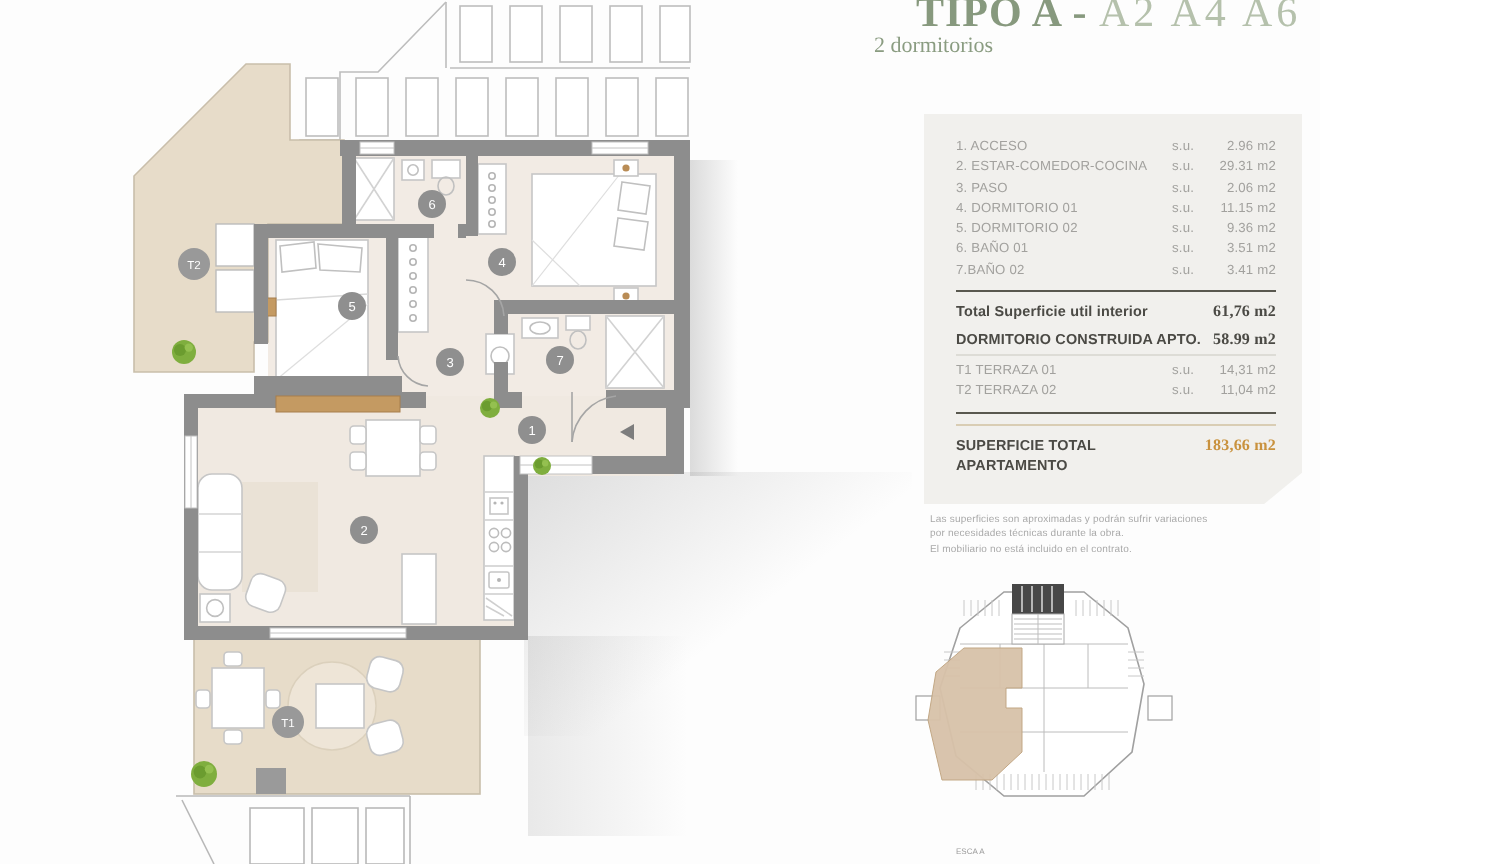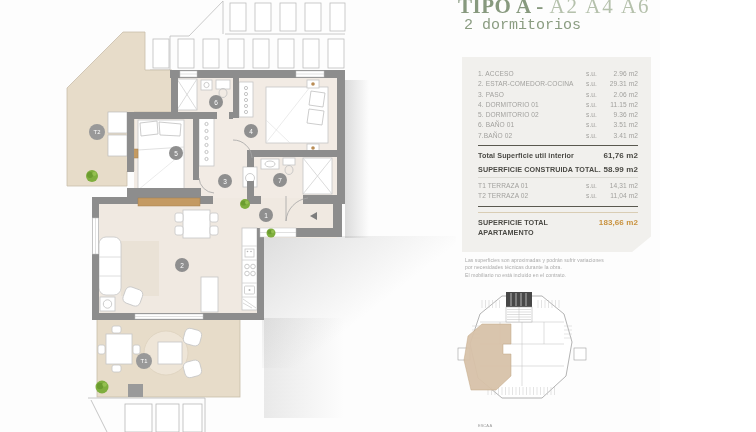--- a/index.html
+++ b/index.html
@@ -2,35 +2,35 @@
 <html><head>
 <meta charset="utf-8">
 <style>
   html,body{margin:0;padding:0;background:#ffffff;}
   .page{position:relative;width:660px;height:432px;background:#fdfdfd;overflow:hidden;
         font-family:"Liberation Sans",sans-serif;}
   
   .title{position:absolute;left:458px;top:-6px;font-family:"Liberation Serif",serif;
          font-size:21px;font-weight:bold;color:#87997e;letter-spacing:.5px;white-space:nowrap;}
   .title .variants{font-weight:normal;color:#b5c1ac;letter-spacing:2px;}
-  .subtitle{position:absolute;left:464px;top:17px;font-family:Liberation Mono, monospace;
-            font-size:15px;color:#8a9c81;}
+  .subtitle{position:absolute;left:437px;top:17px;font-family:Liberation Serif, serif;
+            font-size:11px;color:#8a9c81;}
   .panel{position:absolute;left:462px;top:57px;width:189px;height:195px;background:#f1f0ed;
          clip-path:polygon(0 0,100% 0,100% 92%,90% 100%,0 100%);
          padding:12px 13px 0 16px;box-sizing:border-box;}
   .row{display:flex;align-items:baseline;font-size:6.6px;color:#a2a19e;line-height:10.3px;letter-spacing:.1px;}
   .row .nm{flex:1;}
   .row .su{width:14px;}
   .row .vl{width:38px;text-align:right;}
   .div-dark{border-top:1px solid #59584f;margin-top:4px;}
   .div-light{border-top:1px solid #dddcd6;margin-top:3px;}
   .div-tan{border-top:1px solid #d9cdb4;margin-top:5px;}
   .trow{display:flex;justify-content:space-between;align-items:flex-start;
         font-weight:bold;color:#4b4a45;font-size:7.2px;padding-top:5px;letter-spacing:.1px;}
-  .trow .vl{font-size:8px;}
+  .trow .vl{font-size:8px;font-family:Liberation Serif, serif;}
   .trow .lbl.multi{width:100px;line-height:1.4;}
   .orange{color:#c9923e;}
   .footnote{position:absolute;left:465px;top:257px;font-size:5px;color:#a9a9a9;line-height:1.45;letter-spacing:.1px;}
   svg{display:block;}
 </style>
 </head>
 <body>
 
 <div class="page">
 
@@ -367,21 +367,21 @@
         <span class="su">s.u.</span>
         <span class="vl">3.41 m2</span>
       </div>
 
     <div class="div-dark"></div>
     <div class="trow">
       <span class="lbl">Total Superficie util interior</span>
       <span class="vl">61,76 m2</span>
     </div>
     <div class="trow">
-      <span class="lbl">SUPERFICIE CONSTRUIDA TOTAL.</span>
+      <span class="lbl">DORMITORIO CONSTRUIDA APTO.</span>
       <span class="vl">58.99 m2</span>
     </div>
 
     <div class="div-light"></div>
     <div class="row" style="padding-top:3px">
         <span class="nm">T1 TERRAZA 01</span>
         <span class="su">s.u.</span>
         <span class="vl">14,31 m2</span>
       </div>
     <div class="row">

